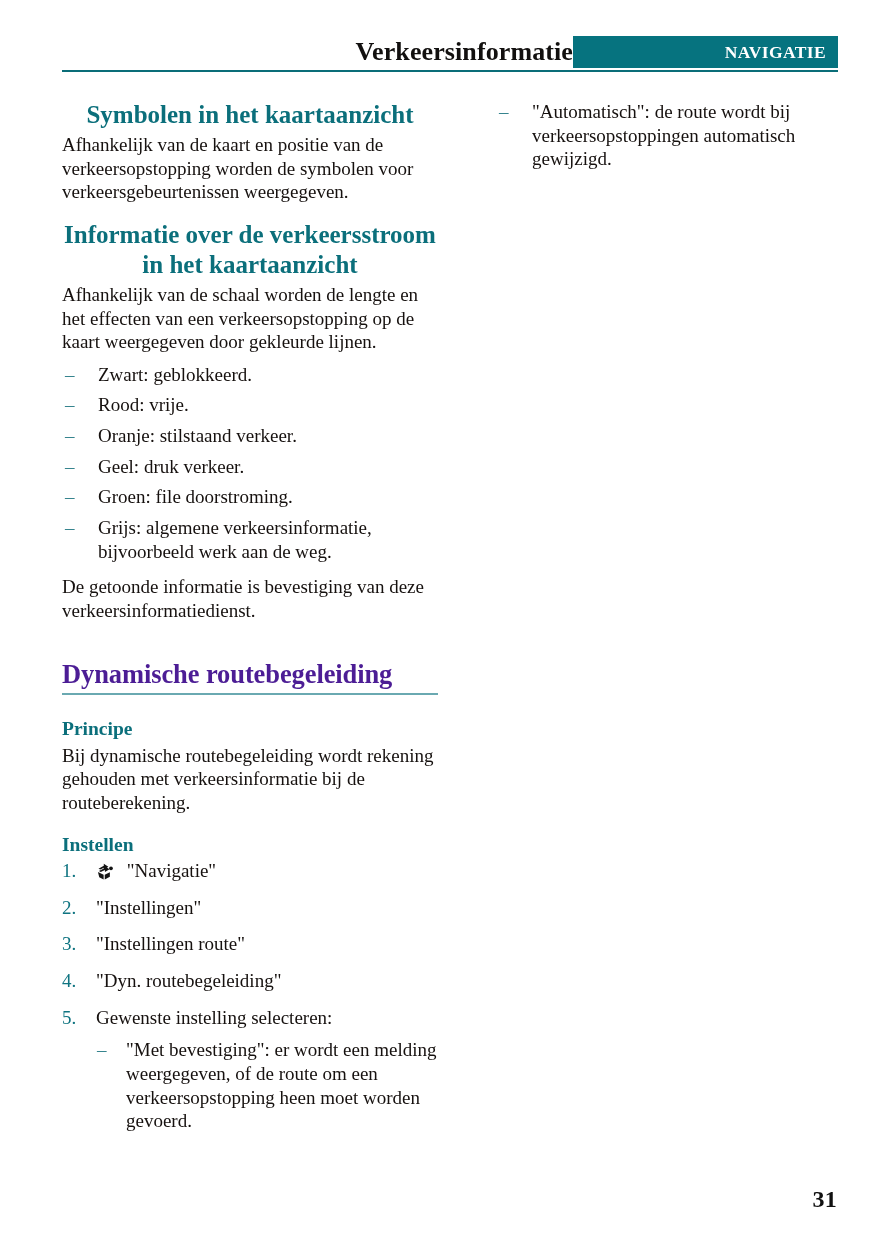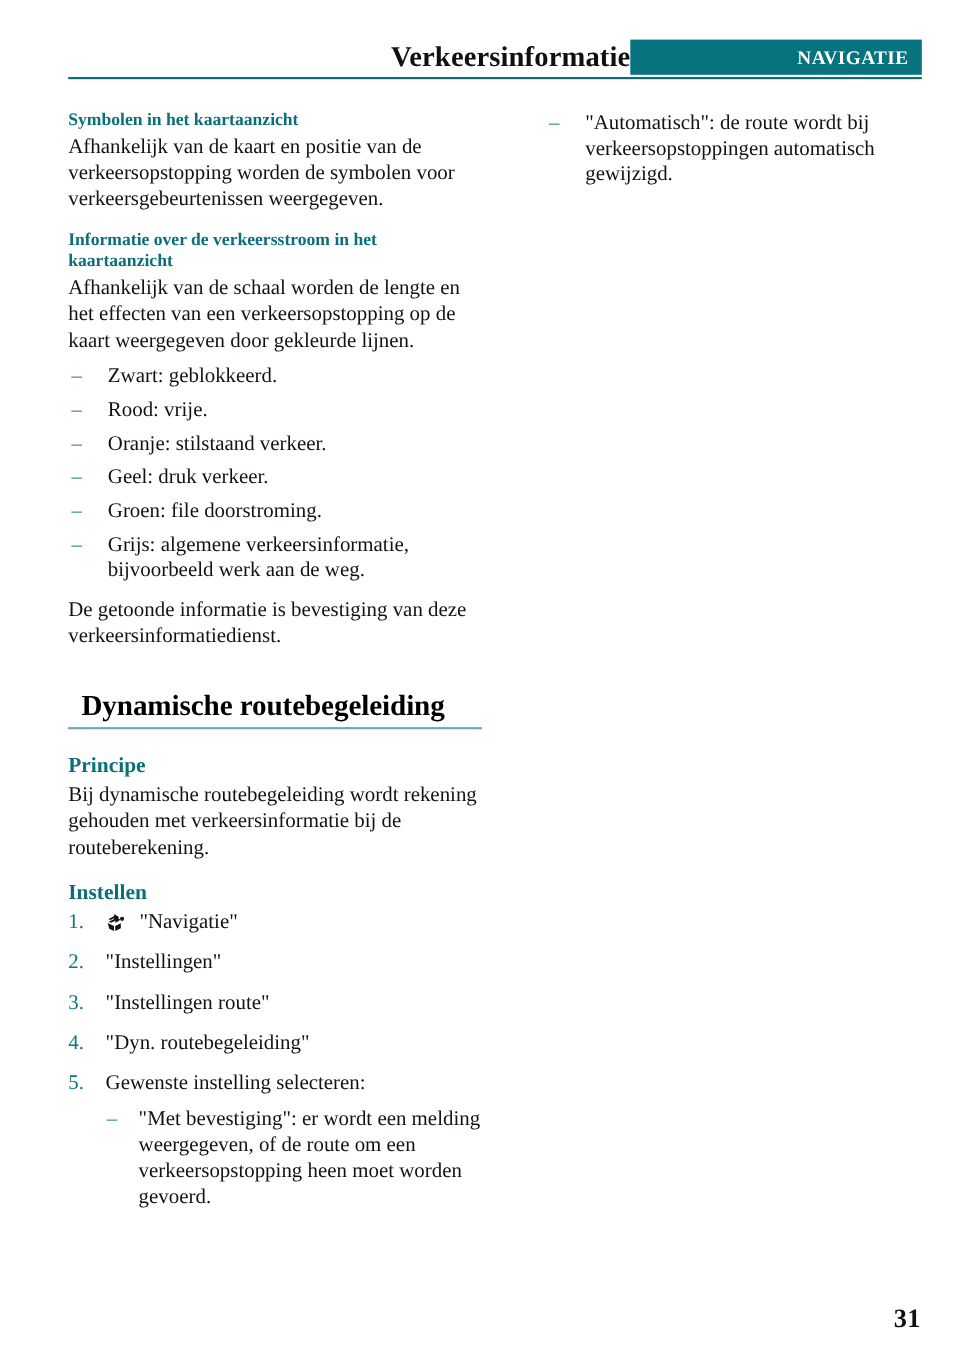--- a/index.html
+++ b/index.html
@@ -71,36 +71,37 @@
     top: 100px;
     width: 376px;
   }
   .col-left  { left: 62px; }
   .col-right { left: 496px; }
 
   
   .h1 {
     font-size: 26.5px;
     font-weight: bold;
-    color: #000000;
+    color: #4c1d95;
     line-height: 1.16;
-    margin: 0 0 4px 12px;
+    margin: 0 0 4px 0;
     letter-spacing: -.1px;
   }
   .h1-rule {
     height: 2px;
     background: #6aa9b1;
     margin: 4px 0 22px 0;
   }
   .h2 {
-    font-size: 16px;
+    font-size: 25px;
     font-weight: bold;
     color: #0b6f7b;
     line-height: 1.2;
     margin: 0 0 3px 0;
+    text-align: center;
   }
   .h3 {
     font-size: 19.5px;
     font-weight: bold;
     color: #0b6f7b;
     line-height: 1.2;
     margin: 0 0 3px 0;
   }
   p.body {
     font-size: 19px;

